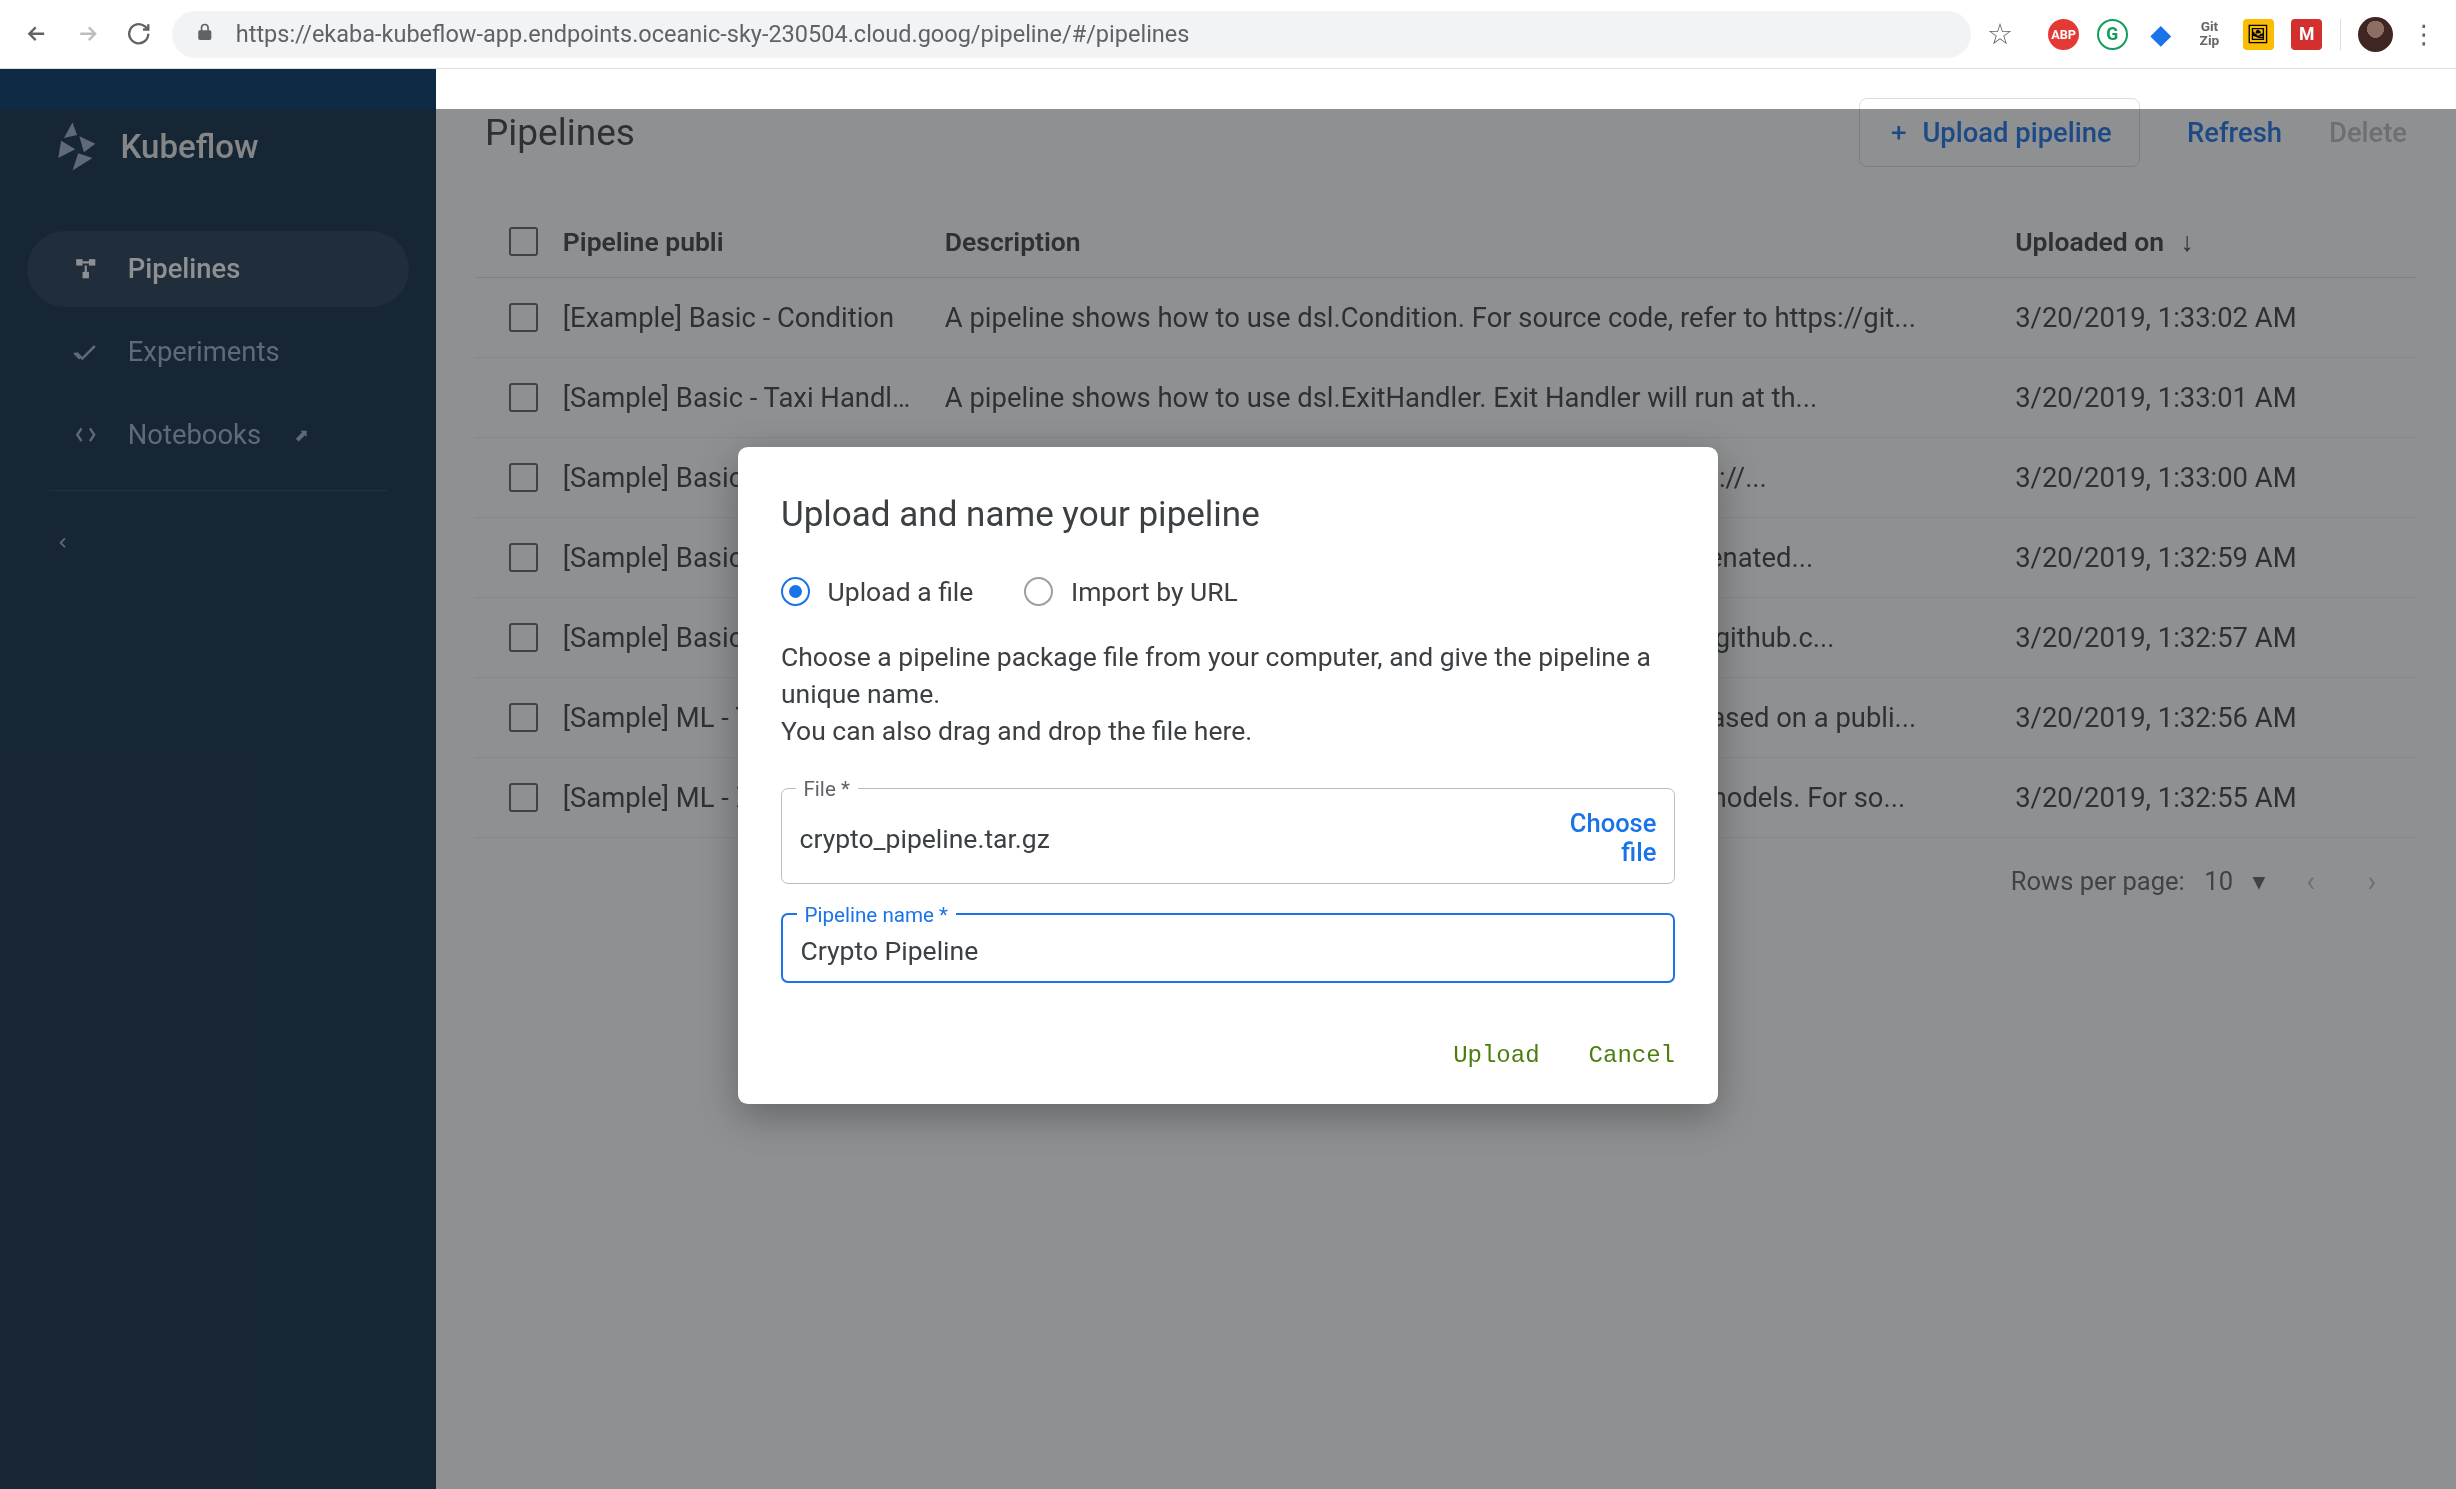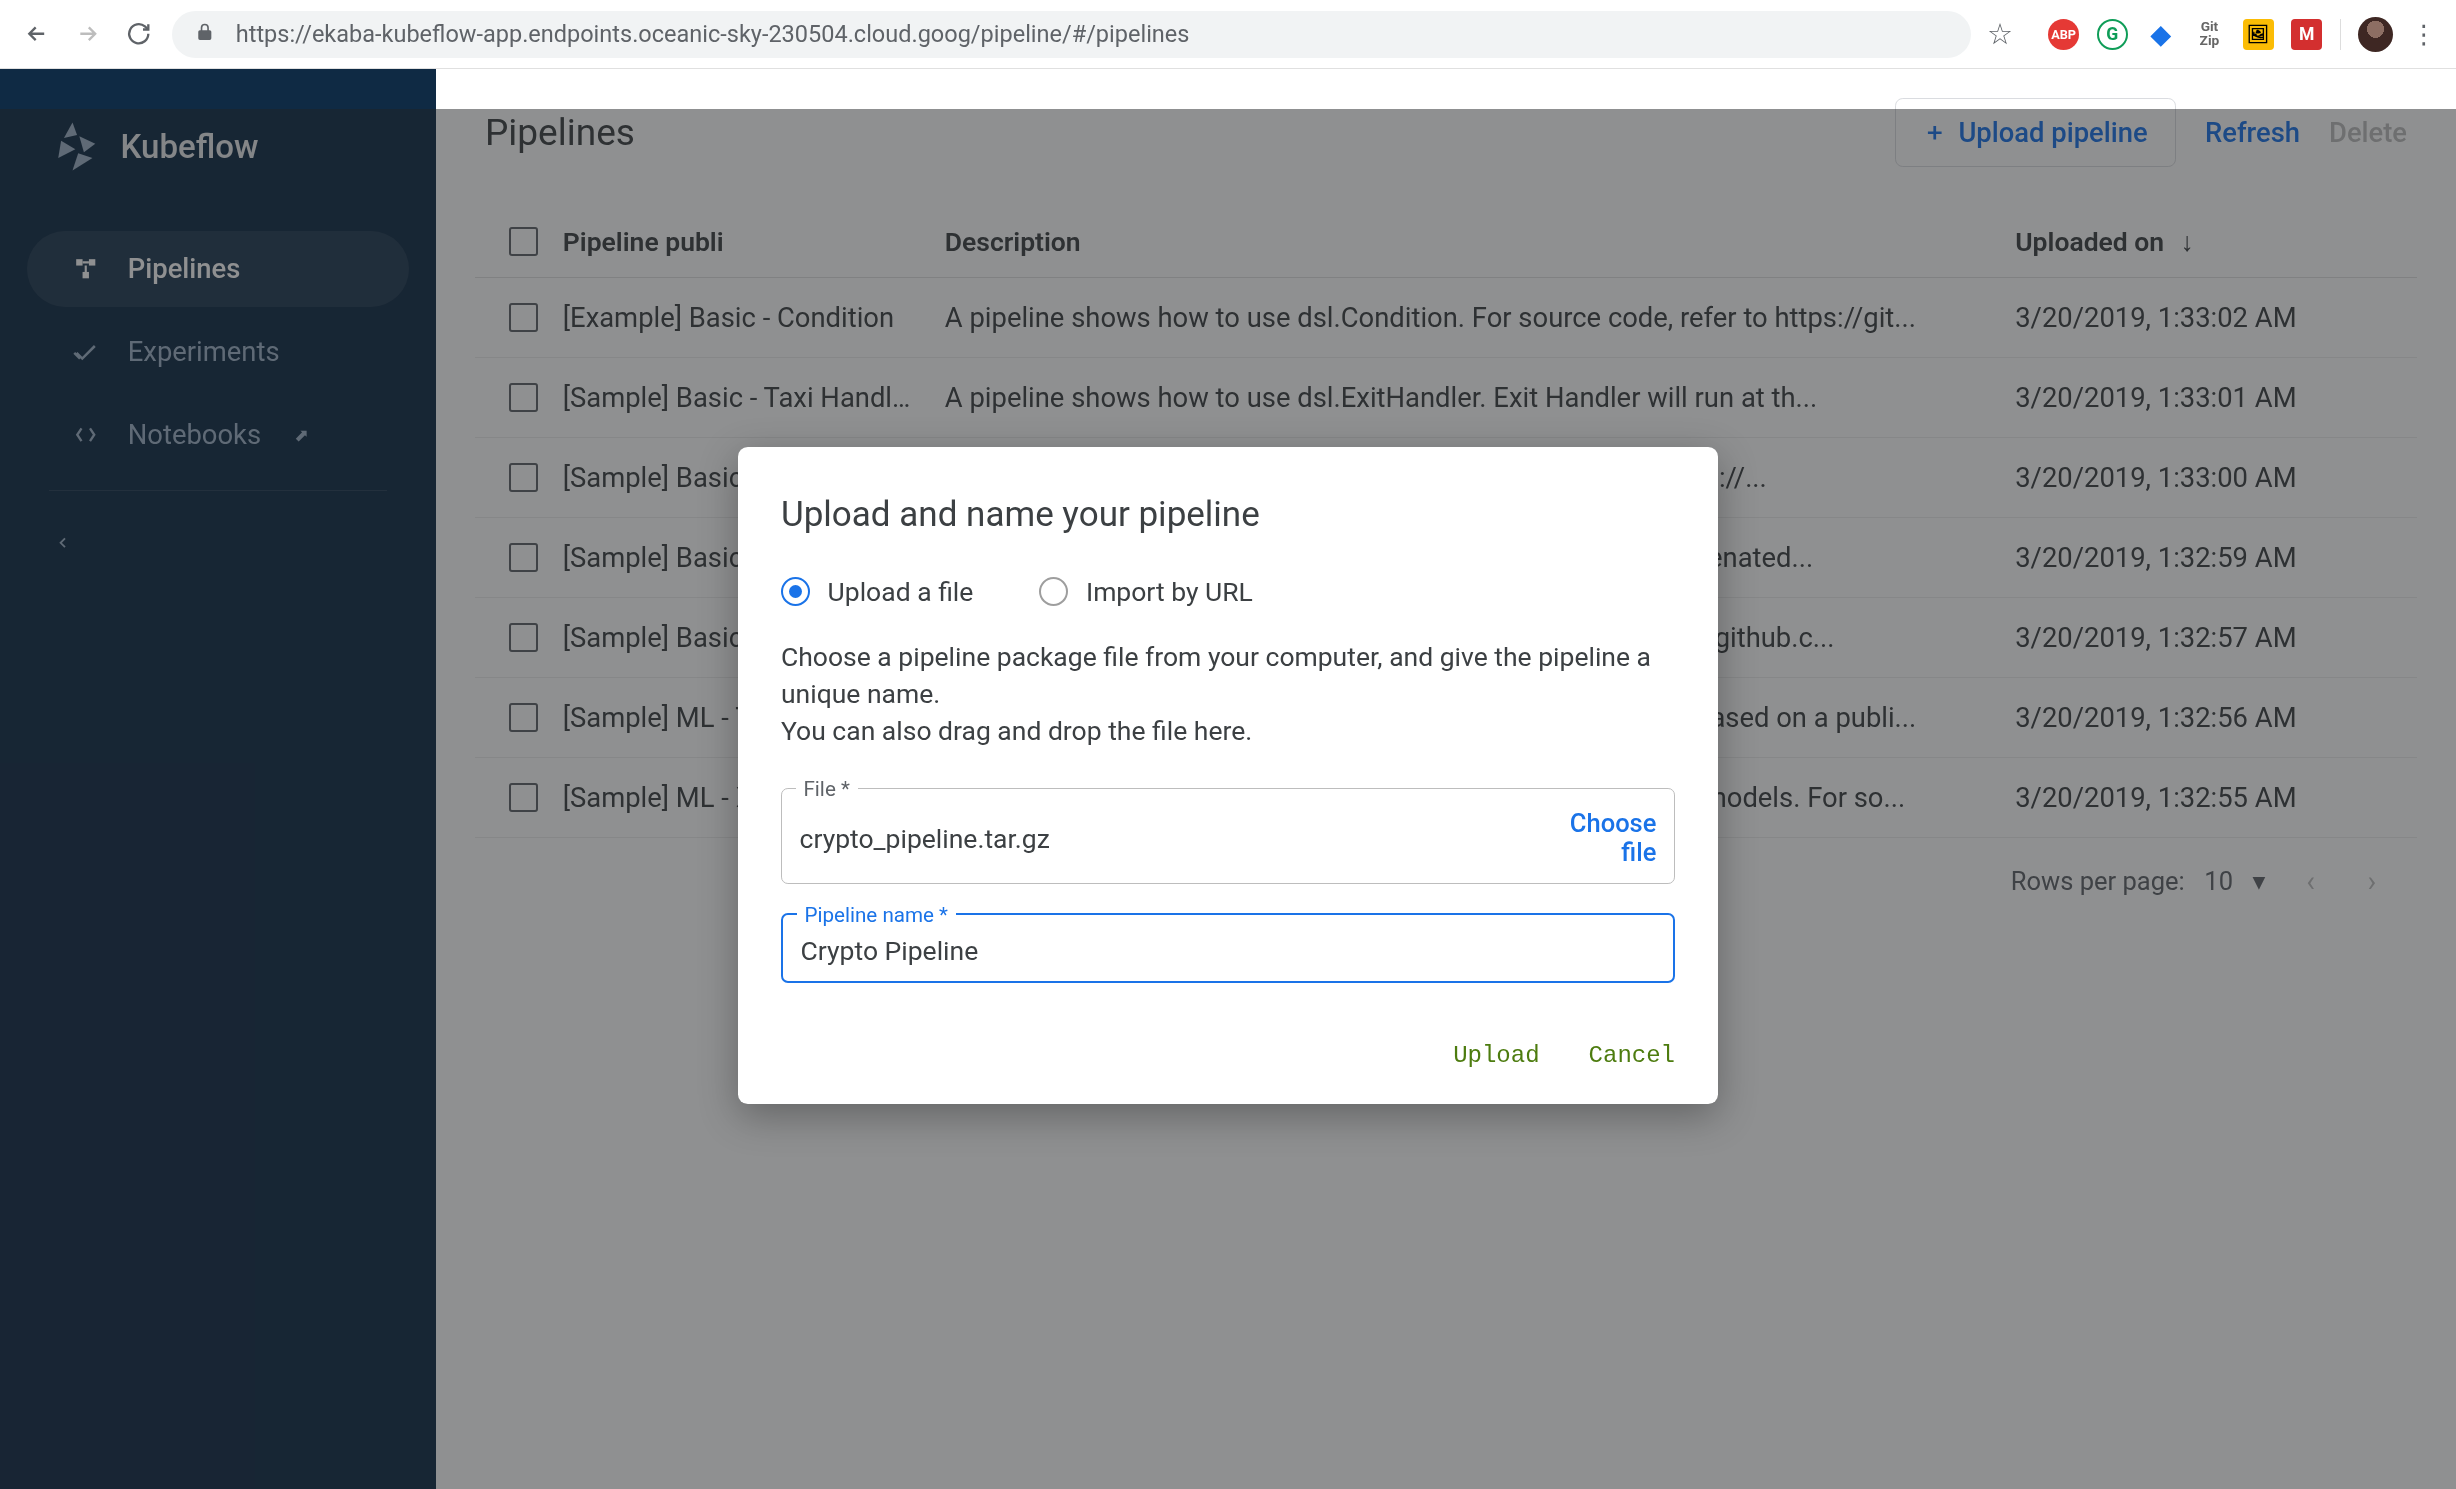--- a/index.html
+++ b/index.html
@@ -36,21 +36,21 @@
 .nav-item.active { background: rgba(255,255,255,0.08); color: #fff; font-weight: 500; }
 .nav-icon { width: 29px; height: 29px; display: flex; align-items: center; justify-content: center; flex-shrink: 0; }
 .ext-link-icon { font-size: 17.6px; margin-left: 5.9px; }
 .sidebar-divider { height: 1px; background: rgba(255,255,255,0.1); margin: 17.6px 49px; }
 .collapse-btn { padding: 17.6px 54px; color: #9fb3c8; font-size: 27.4px; cursor: pointer; }
 
 
 .main { flex: 1; background: #fff; overflow: auto; position: relative; }
 .page-header { display: flex; align-items: center; justify-content: space-between; padding: 29px 49px 39px; }
 .page-title { font-size: 37px; color: #3c4043; font-weight: 400; }
-.header-actions { display: flex; align-items: center; gap: 29px; }
+.header-actions { display: flex; align-items: center; gap: 47px; }
 .upload-btn { display: flex; align-items: center; gap: 11.8px; border: 1px solid #dadce0; border-radius: 7.8px; padding: 17.6px 27.4px; color: #1a73e8; font-size: 27.4px; font-weight: 500; cursor: pointer; }
 .link-btn { color: #1a73e8; font-size: 27.4px; font-weight: 500; cursor: pointer; }
 .link-btn.disabled { color: #bdbdbd; }
 
 
 .table { width: calc(100% - 78px); margin: 0 39px; }
 .thead { display: flex; align-items: center; padding: 19.6px 9.8px; border-bottom: 1px solid #e0e0e0; color: #3c4043; font-size: 26.5px; font-weight: 600; }
 .col-check { width: 78px; display: flex; justify-content: center; }
 .col-name { width: 382px; }
 .col-desc { flex: 1; }
@@ -63,21 +63,21 @@
 .trow .col-date { white-space: nowrap; }
 
 .table-footer { display: flex; justify-content: flex-end; align-items: center; gap: 29px; padding: 19.6px 29px; color: #5f6368; font-size: 25.5px; }
 .rows-select { display: flex; align-items: center; gap: 19.6px; }
 .page-arrow { color: #bdbdbd; font-size: 29px; padding: 5.9px 11.8px; }
 
 
 .overlay { position: absolute; inset: 0; background: rgba(32,33,36,0.5); display: flex; align-items: flex-start; justify-content: center; padding-top: 338px; margin-top: 40px; }
 .dialog { width: 980px; background: #fff; border-radius: 9.8px; box-shadow: 0 11.8px 39px rgba(0,0,0,0.3); padding: 47px 43px 35px; }
 .dialog-title { font-size: 35px; color: #3c4043; margin-bottom: 41px; font-weight: 400; }
-.radio-row { display: flex; gap: 66px; margin-bottom: 31px; }
+.radio-row { display: flex; gap: 51px; margin-bottom: 31px; }
 .radio-opt { display: flex; align-items: center; gap: 17.6px; font-size: 26.5px; color: #3c4043; cursor: pointer; }
 .radio { width: 29px; height: 29px; border: 2.9px solid #9e9e9e; border-radius: 50%; display: flex; align-items: center; justify-content: center; }
 .radio.checked { border-color: #1a73e8; }
 .radio.checked::after { content: ''; width: 13.7px; height: 13.7px; background: #1a73e8; border-radius: 50%; }
 .dialog-help { font-size: 26.5px; color: #3c4043; line-height: 1.4; margin-bottom: 39px; }
 
 .field { position: relative; border: 1px solid #bdbdbd; border-radius: 6.9px; padding: 19.6px 17.6px 15.7px; margin-bottom: 29px; display: flex; align-items: center; }
 .field.focused { border: 2.5px solid #1a73e8; }
 .field-label { position: absolute; top: -11.8px; left: 13.7px; background: #fff; padding: 0 7.8px; font-size: 20.6px; color: #5f6368; }
 .field.focused .field-label { color: #1a73e8; }

